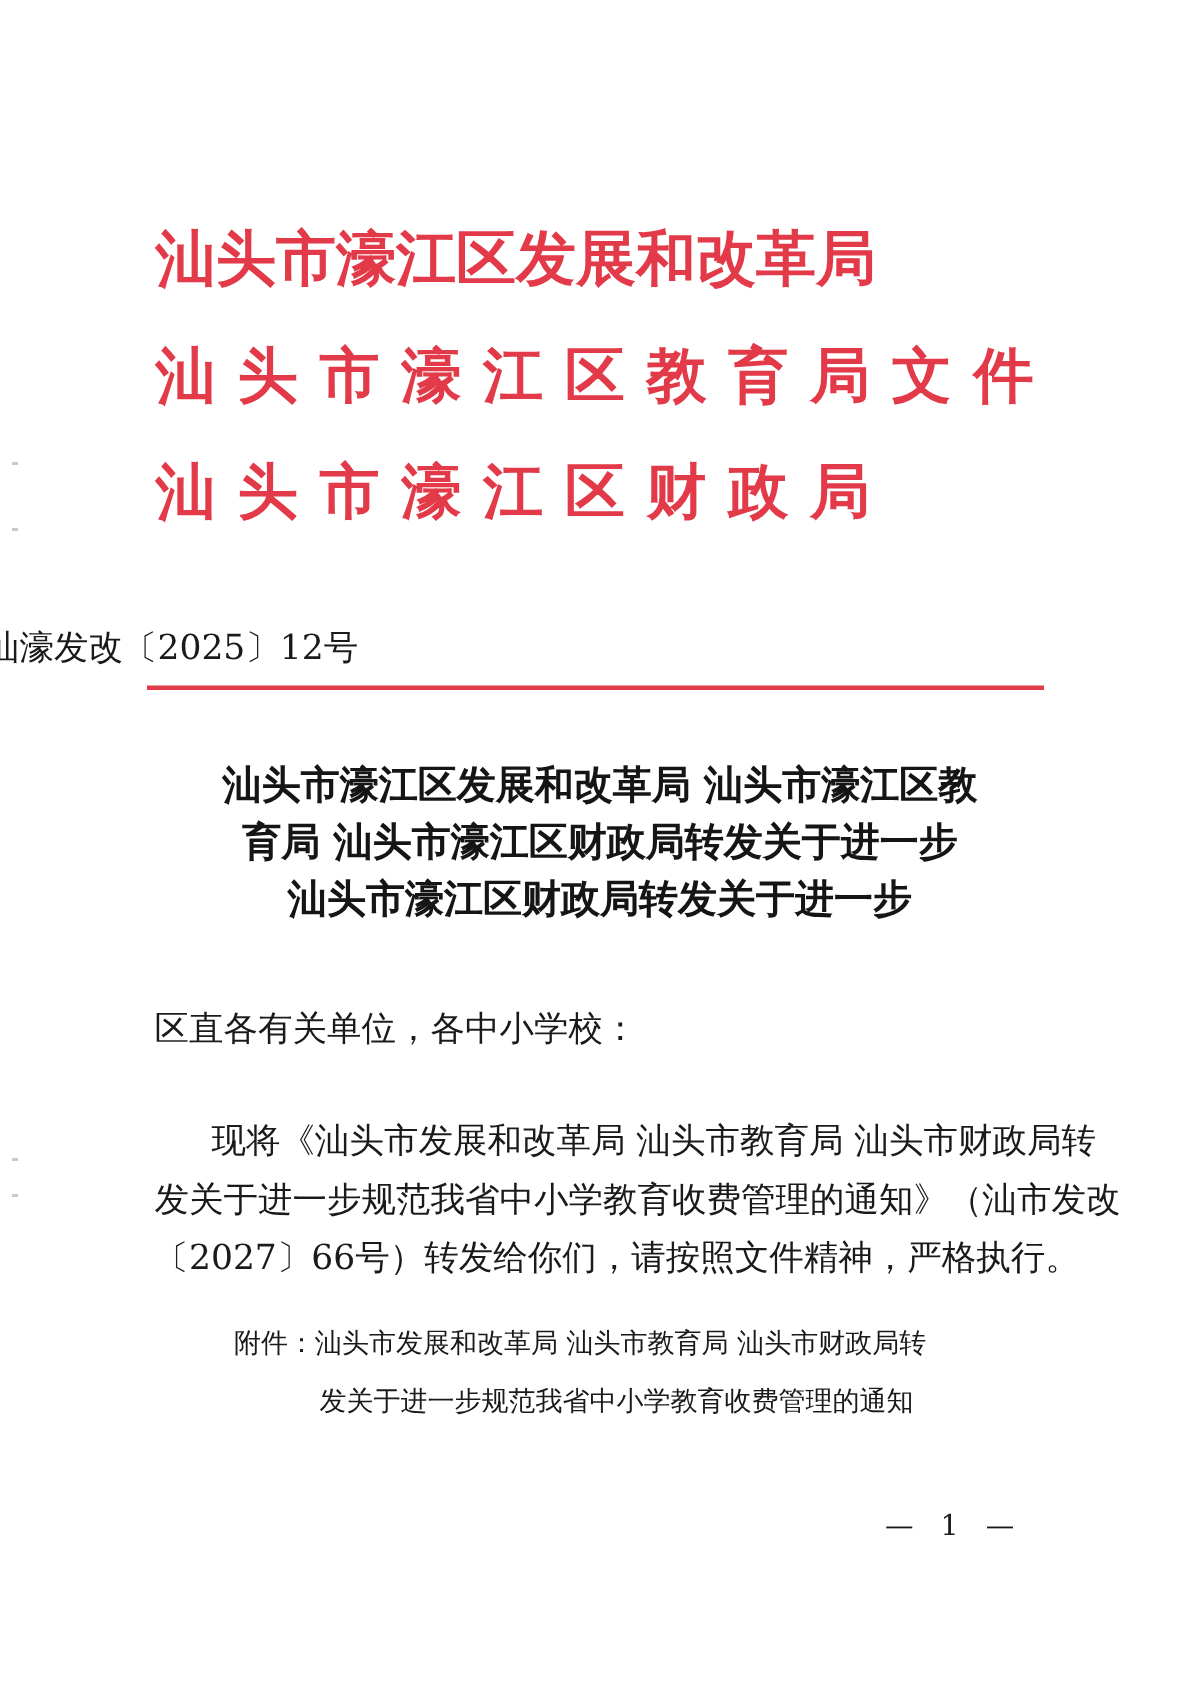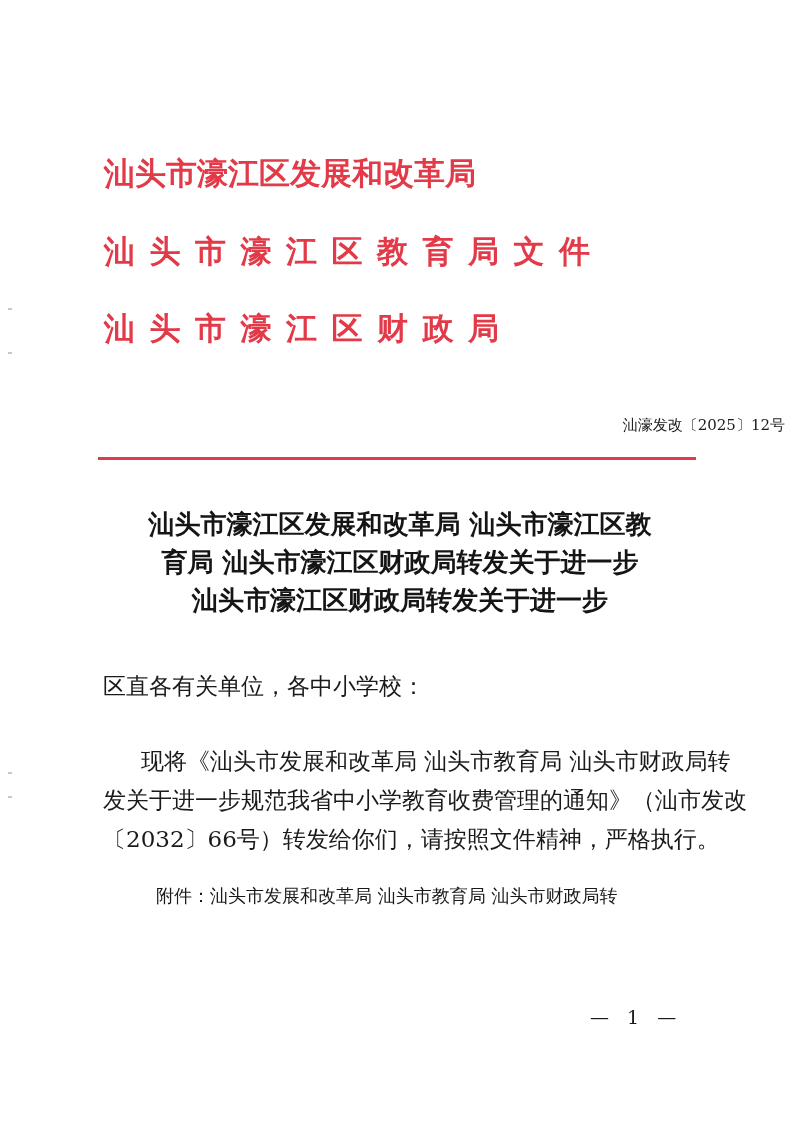--- a/index.html
+++ b/index.html
@@ -1,24 +1,24 @@
 <!DOCTYPE html>
 <html><head>
 <meta charset="utf-8">
 <style>
   html, body { margin: 0; padding: 0; background: #ffffff; }
   body { width: 795px; height: 1123px; position: relative; overflow: hidden;
          font-family: "DejaVu Serif", "Liberation Serif", serif; color: #1a1a1a; }
   .abs { position: absolute; }
   .hdr { left: 104px; color: #e23a48; font-family: "DejaVu Serif", "Liberation Serif", serif;
-         font-weight: bold; font-size: 31px; line-height: 56px; white-space: nowrap; }
+         font-weight: bold; font-size: 40px; line-height: 56px; white-space: nowrap; }
   .hdr1 { top: 145px; letter-spacing: 0px; }
   .hdr2 { top: 223px; letter-spacing: 14.5px; }
   .hdr3 { top: 300px; letter-spacing: 14.5px; }
-  .docno { top: 416px; left: 0; width: 795px; text-align: right; font-size: 15px; }
+  .docno { top: 416px; left: 0; width: 795px; text-align: left; font-size: 23px; }
   .docno span { position: relative; left: -10px; }
   .redline { left: 98px; top: 457px; width: 598px; height: 3px; background: #e23a48; }
   .title { top: 505px; left: 90px; width: 620px; text-align: center; font-weight: bold;
            font-size: 26px; line-height: 38px; color: #151515; }
   .title div { white-space: nowrap; }
   .body { left: 103px; width: 600px; font-size: 23px; line-height: 39px; }
   .salute { top: 667px; }
   .para { top: 706px; margin-top: 36px; }
   .para .l1 { padding-left: 38px; white-space: nowrap; }
   .para .l2, .para .l3 { white-space: nowrap; }
@@ -49,20 +49,21 @@
   <div>汕头市濠江区发展和改革局 汕头市濠江区教</div>
   <div>育局 汕头市濠江区财政局转发关于进一步</div>
   <div>汕头市濠江区财政局转发关于进一步</div>
 </div>
 
 <div class="abs body salute">区直各有关单位，各中小学校：</div>
 
 <div class="abs body para">
   <div class="l1">现将《汕头市发展和改革局 汕头市教育局 汕头市财政局转</div>
   <div class="l2">发关于进一步规范我省中小学教育收费管理的通知》（汕市发改</div>
-  <div class="l3">〔2032〕66号）转发给你们，请按照文件精神，严格执行。</div>
+  <div class="l3">〔2027〕66号）转发给你们，请按照文件精神，严格执行。</div>
 </div>
 
 <div class="abs attach">
   <div><span>附件：</span><span>汕头市发展和改革局 汕头市教育局 汕头市财政局转</span></div>
+  <div class="l2">发关于进一步规范我省中小学教育收费管理的通知</div>
 </div>
 
 <div class="abs pageno">— 1 —</div>
 
 </body></html>

